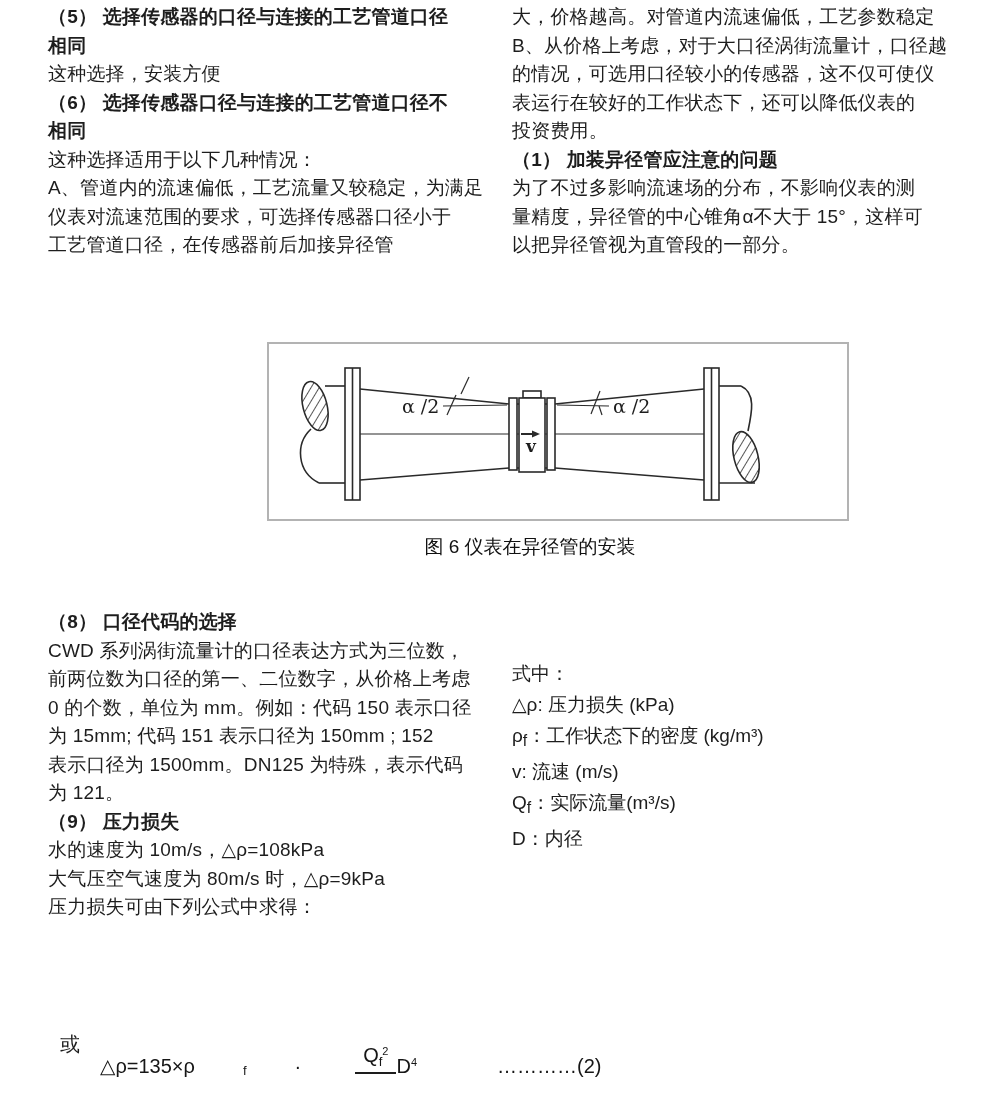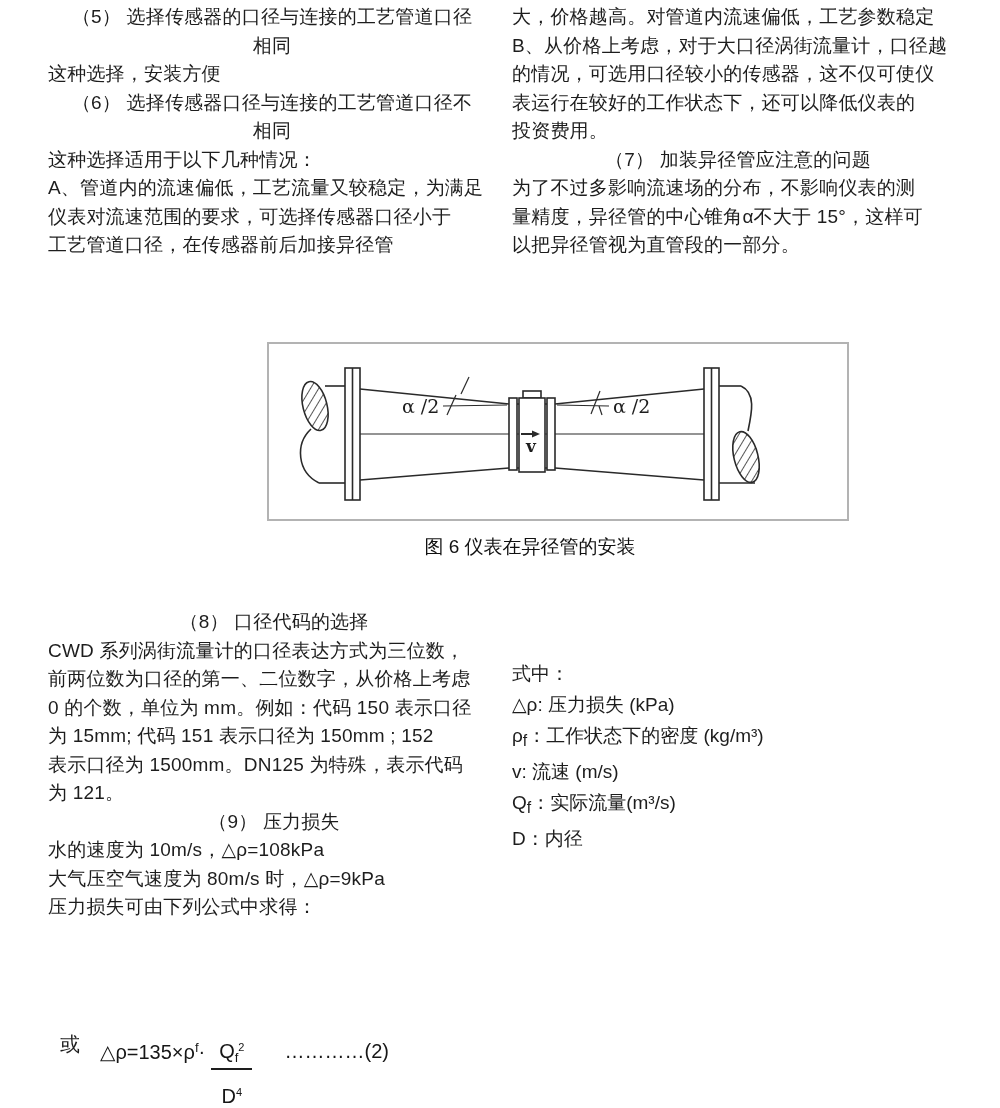--- a/index.html
+++ b/index.html
@@ -1,35 +1,35 @@
 <!DOCTYPE html>
 <html><head>
 <meta charset="utf-8">
 <style>
   html,body{margin:0;padding:0;background:#ffffff;}
   body{font-family:"Liberation Sans","DejaVu Sans",sans-serif;color:#1d1d1d;}
   #page{position:relative;width:1000px;height:1108px;background:#ffffff;overflow:hidden;}
 
   .textcol{position:absolute;font-size:19px;line-height:28.5px;letter-spacing:0.2px;}
   .textcol .ln{white-space:nowrap;}
-  .bold{font-weight:400;text-align:center;}
+  .bold{font-weight:700;}
 
   .figure-box{position:absolute;left:267px;top:342px;width:582px;height:179px;
     border:2px solid #b3b3b3;box-sizing:border-box;background:#ffffff;}
   .figure-caption{position:absolute;left:267px;top:534px;width:526px;
     text-align:center;font-size:19px;color:#111;}
 
   .defs{position:absolute;left:512px;top:658px;width:430px;font-size:19px;line-height:31px;}
 
   .formula{position:absolute;font-size:20px;color:#161616;white-space:nowrap;}
   .formula sup{font-size:12px;}
   .formula sub{font-size:13px;}
   .or-label{position:absolute;left:60px;top:1031px;font-size:20px;}
-  .formula2{display:flex;align-items:flex-start;}
-  .frac{display:inline-flex;flex-direction:column;align-items:center;margin:0 6px;}
+  .formula2{display:flex;align-items:flex-end;gap:48px;}
+  .frac{display:inline-flex;flex-direction:row;align-items:center;margin:0 6px;}
   .frac .num{border-bottom:2px solid #1d1d1d;padding:0 8px 3px;}
   .frac .den{padding-top:15px;}
   .frac .num sup{font-size:11px;}
   .frac .den sup{font-size:11px;}
   .f2-dots{margin-left:26px;}
 
   sub{vertical-align:-4px;}
   sup{vertical-align:7px;}
 
   svg text{font-family:"DejaVu Serif","Liberation Serif",serif;}
@@ -50,21 +50,21 @@
     <div class="ln">仪表对流速范围的要求，可选择传感器口径小于</div>
     <div class="ln">工艺管道口径，在传感器前后加接异径管</div>
   </div>
 
   <div class="textcol" style="left:512px;top:3px;width:452px;">
     <div class="ln">大，价格越高。对管道内流速偏低，工艺参数稳定</div>
     <div class="ln">B、从价格上考虑，对于大口径涡街流量计，口径越</div>
     <div class="ln">的情况，可选用口径较小的传感器，这不仅可使仪</div>
     <div class="ln">表运行在较好的工作状态下，还可以降低仪表的</div>
     <div class="ln">投资费用。</div>
-    <div class="ln bold">（7） 加装异径管应注意的问题</div>
+    <div class="ln bold">（1） 加装异径管应注意的问题</div>
     <div class="ln">为了不过多影响流速场的分布，不影响仪表的测</div>
     <div class="ln">量精度，异径管的中心锥角α不大于 15°，这样可</div>
     <div class="ln">以把异径管视为直管段的一部分。</div>
   </div>
 
   <div class="figure-box">
     <svg width="522" height="175" viewBox="0 0 522 175">
       <defs>
         <pattern id="hatch" patternUnits="userSpaceOnUse" width="7" height="7" patternTransform="rotate(45)">
           <line x1="0" y1="0" x2="0" y2="7" stroke="#2a2a2a" stroke-width="1.6"></line>

